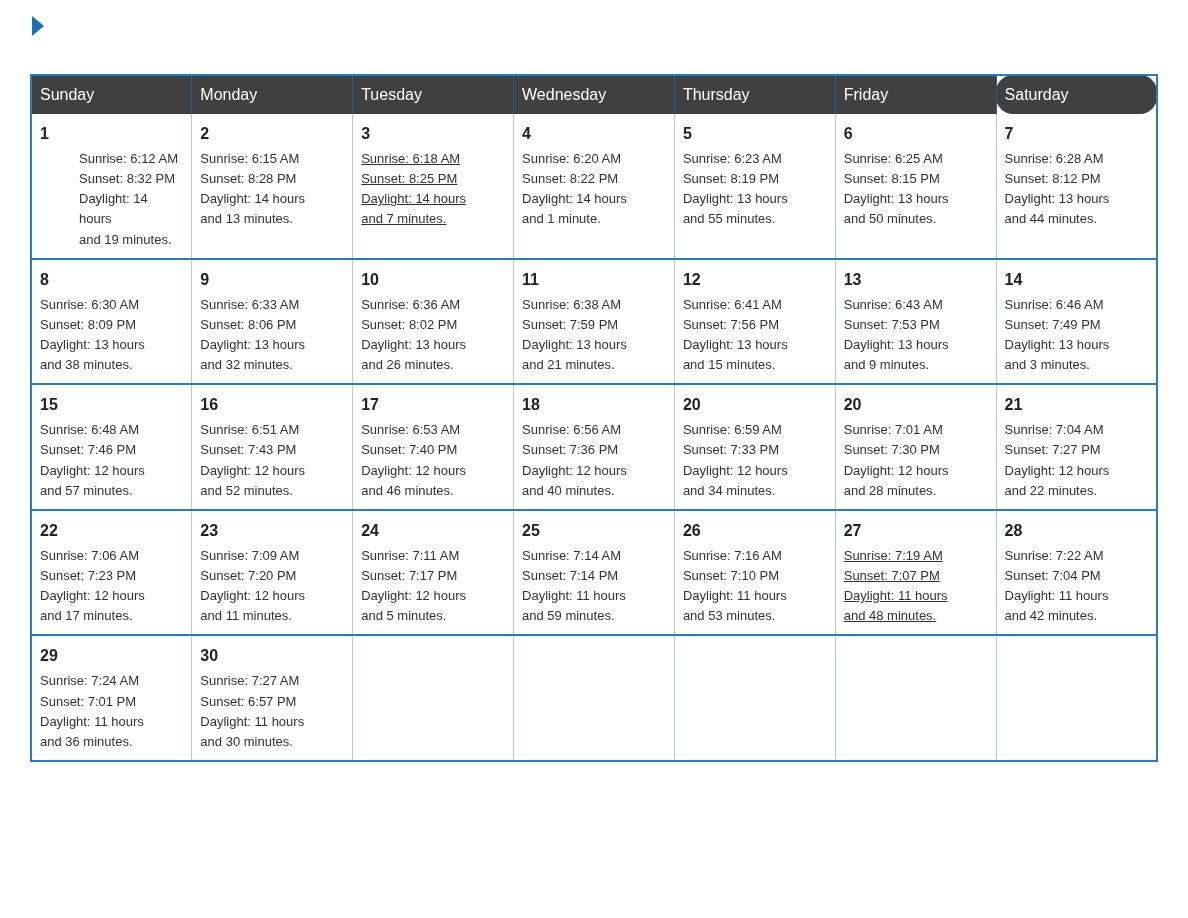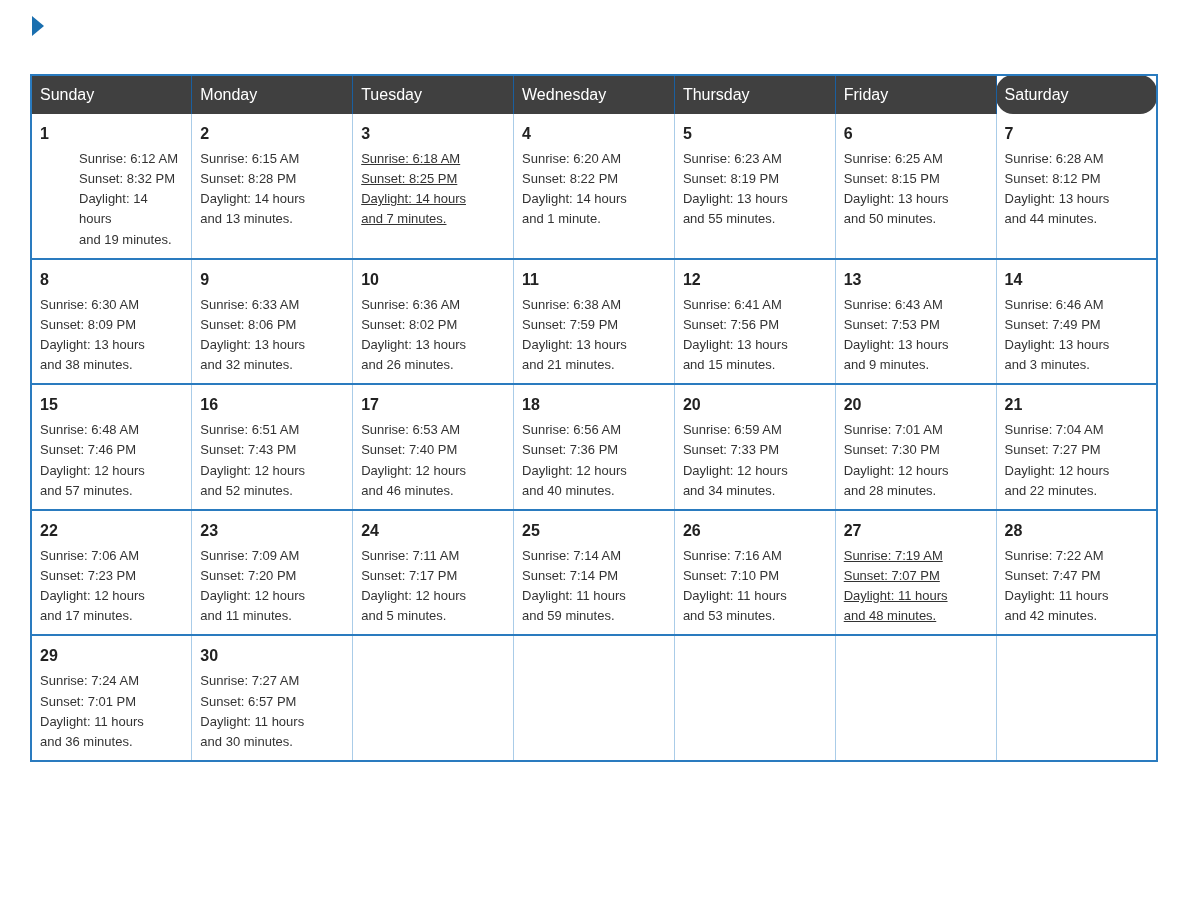--- a/index.html
+++ b/index.html
@@ -335,21 +335,21 @@
         <td>
           <span class="day-num">27</span>
           <div class="day-info" style="white-space: pre-line; text-decoration: underline;">Sunrise: 7:19 AM
 Sunset: 7:07 PM
 Daylight: 11 hours
 and 48 minutes.</div>
         </td>
         <td>
           <span class="day-num">28</span>
           <div class="day-info" style="white-space: pre-line;">Sunrise: 7:22 AM
-Sunset: 7:47 PM
+Sunset: 7:04 PM
 Daylight: 11 hours
 and 42 minutes.</div>
         </td>
       </tr>
       <tr>
         <td>
           <span class="day-num">29</span>
           <div class="day-info" style="white-space: pre-line;">Sunrise: 7:24 AM
 Sunset: 7:01 PM
 Daylight: 11 hours

